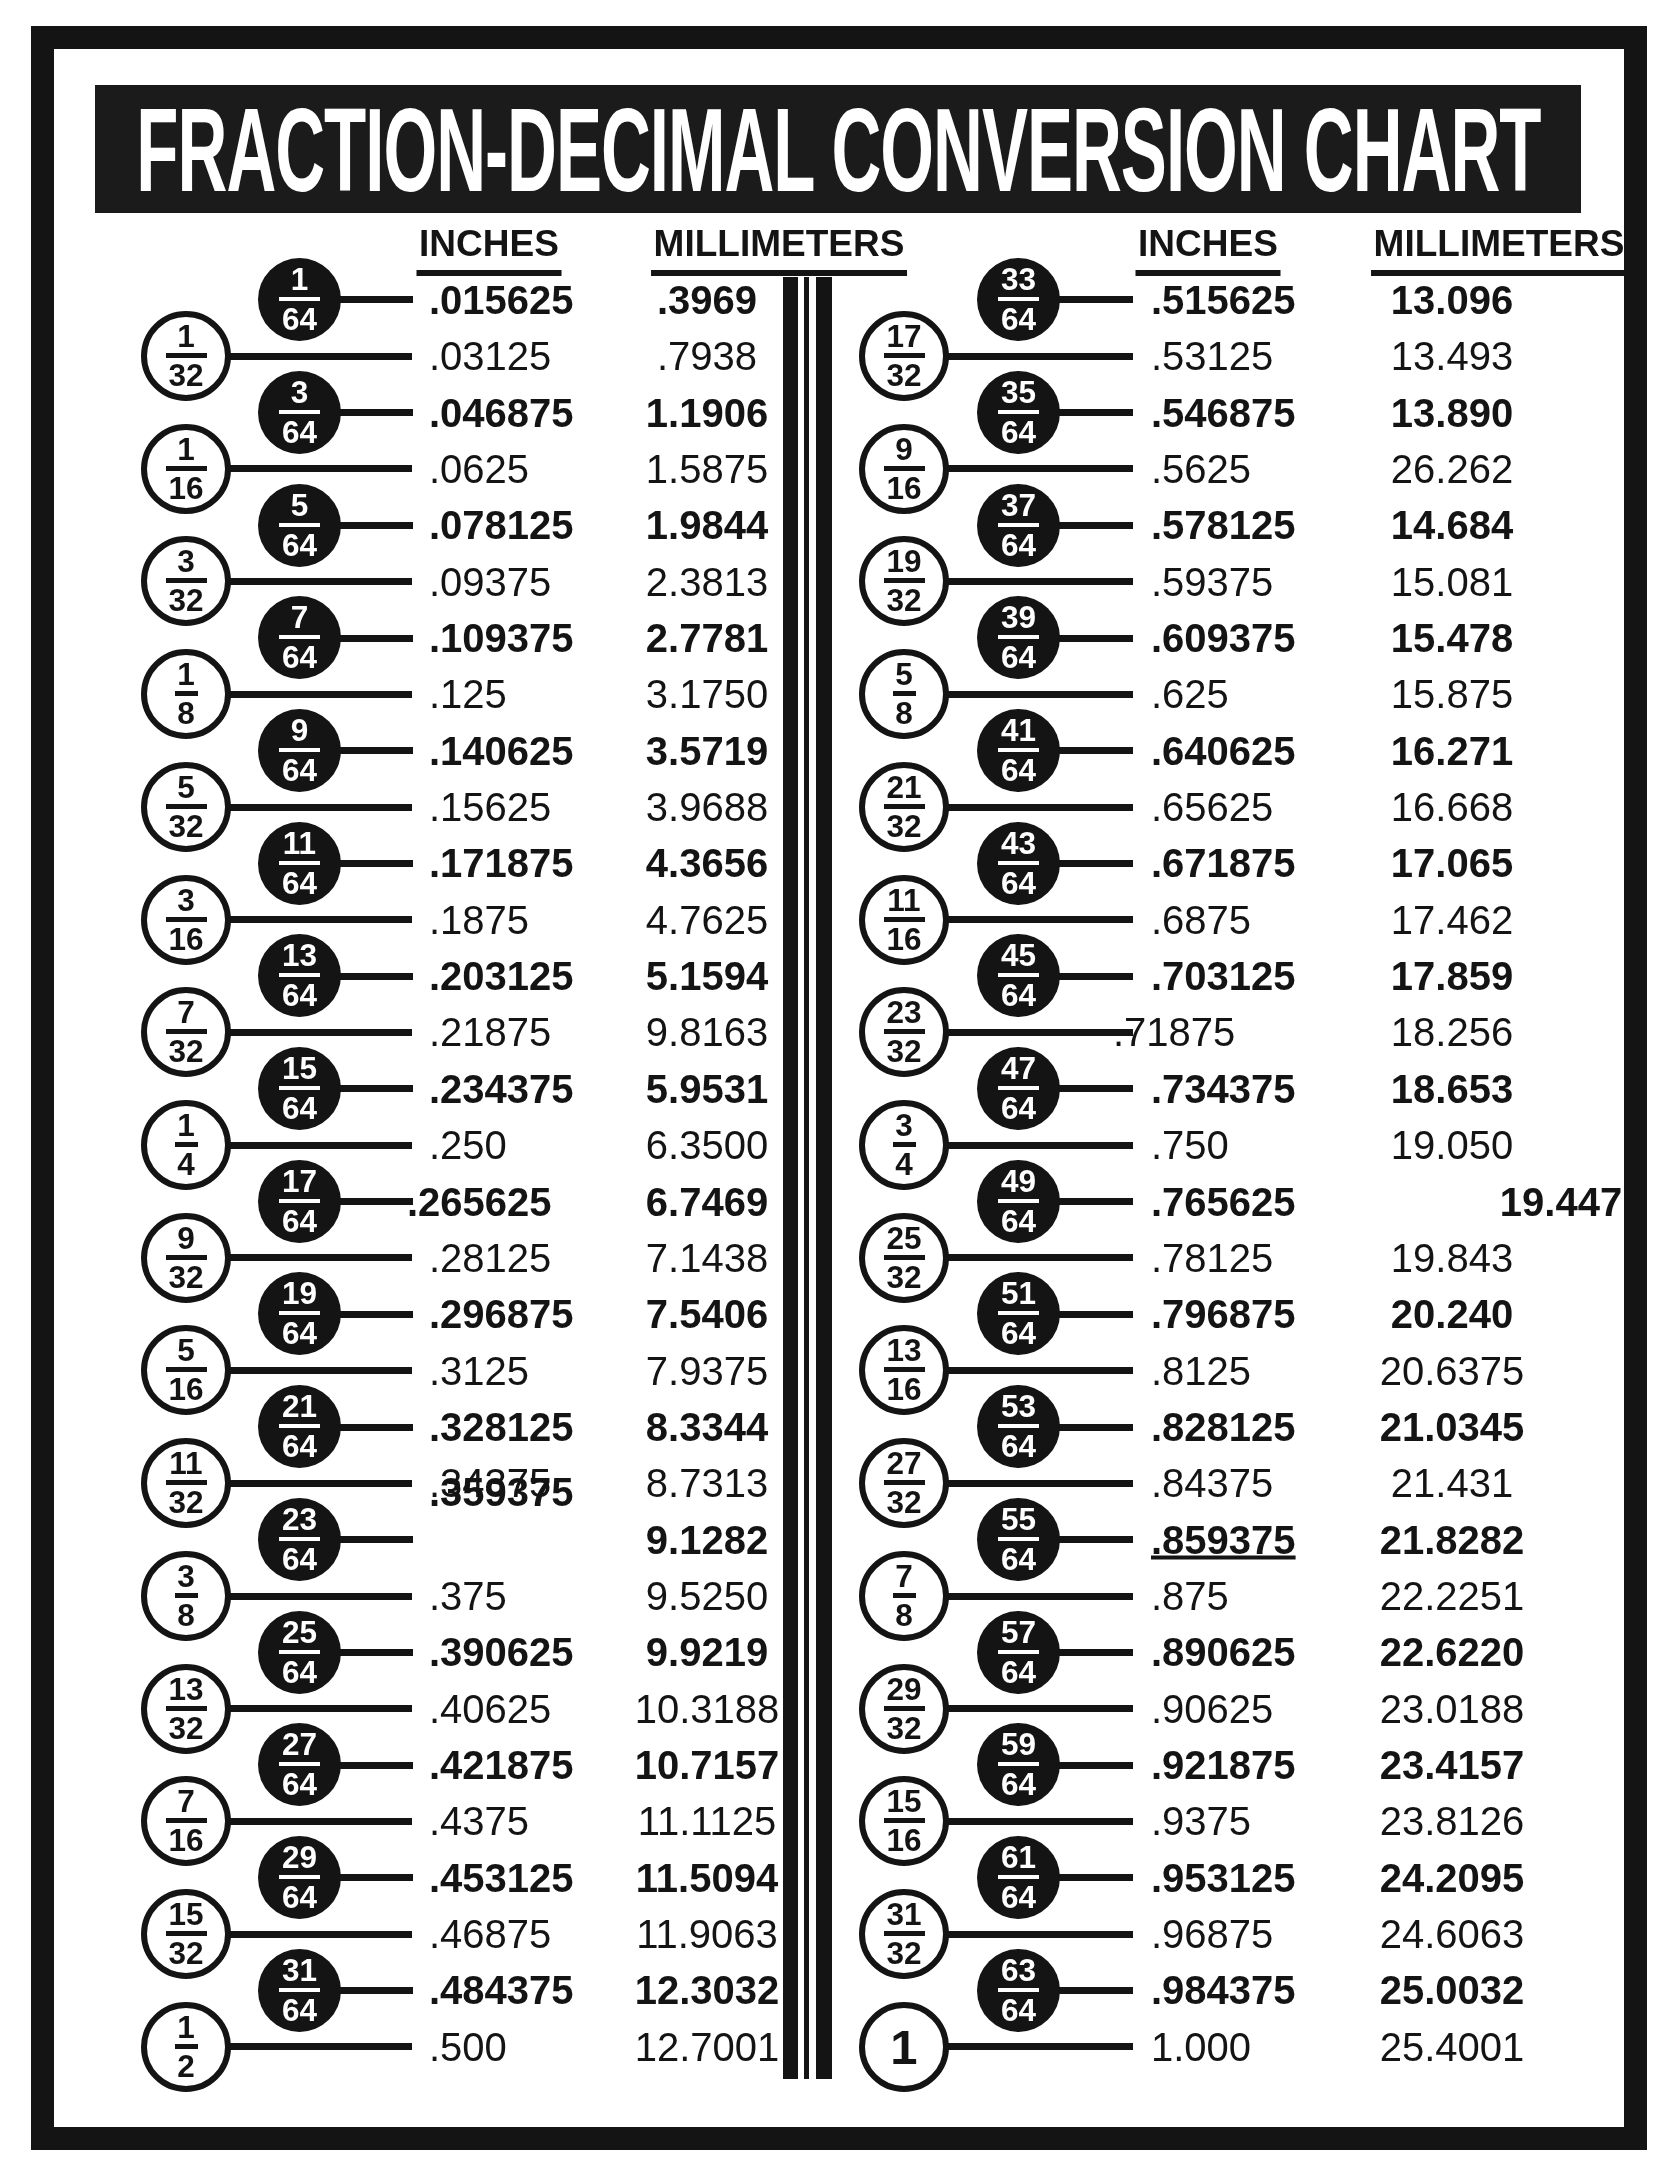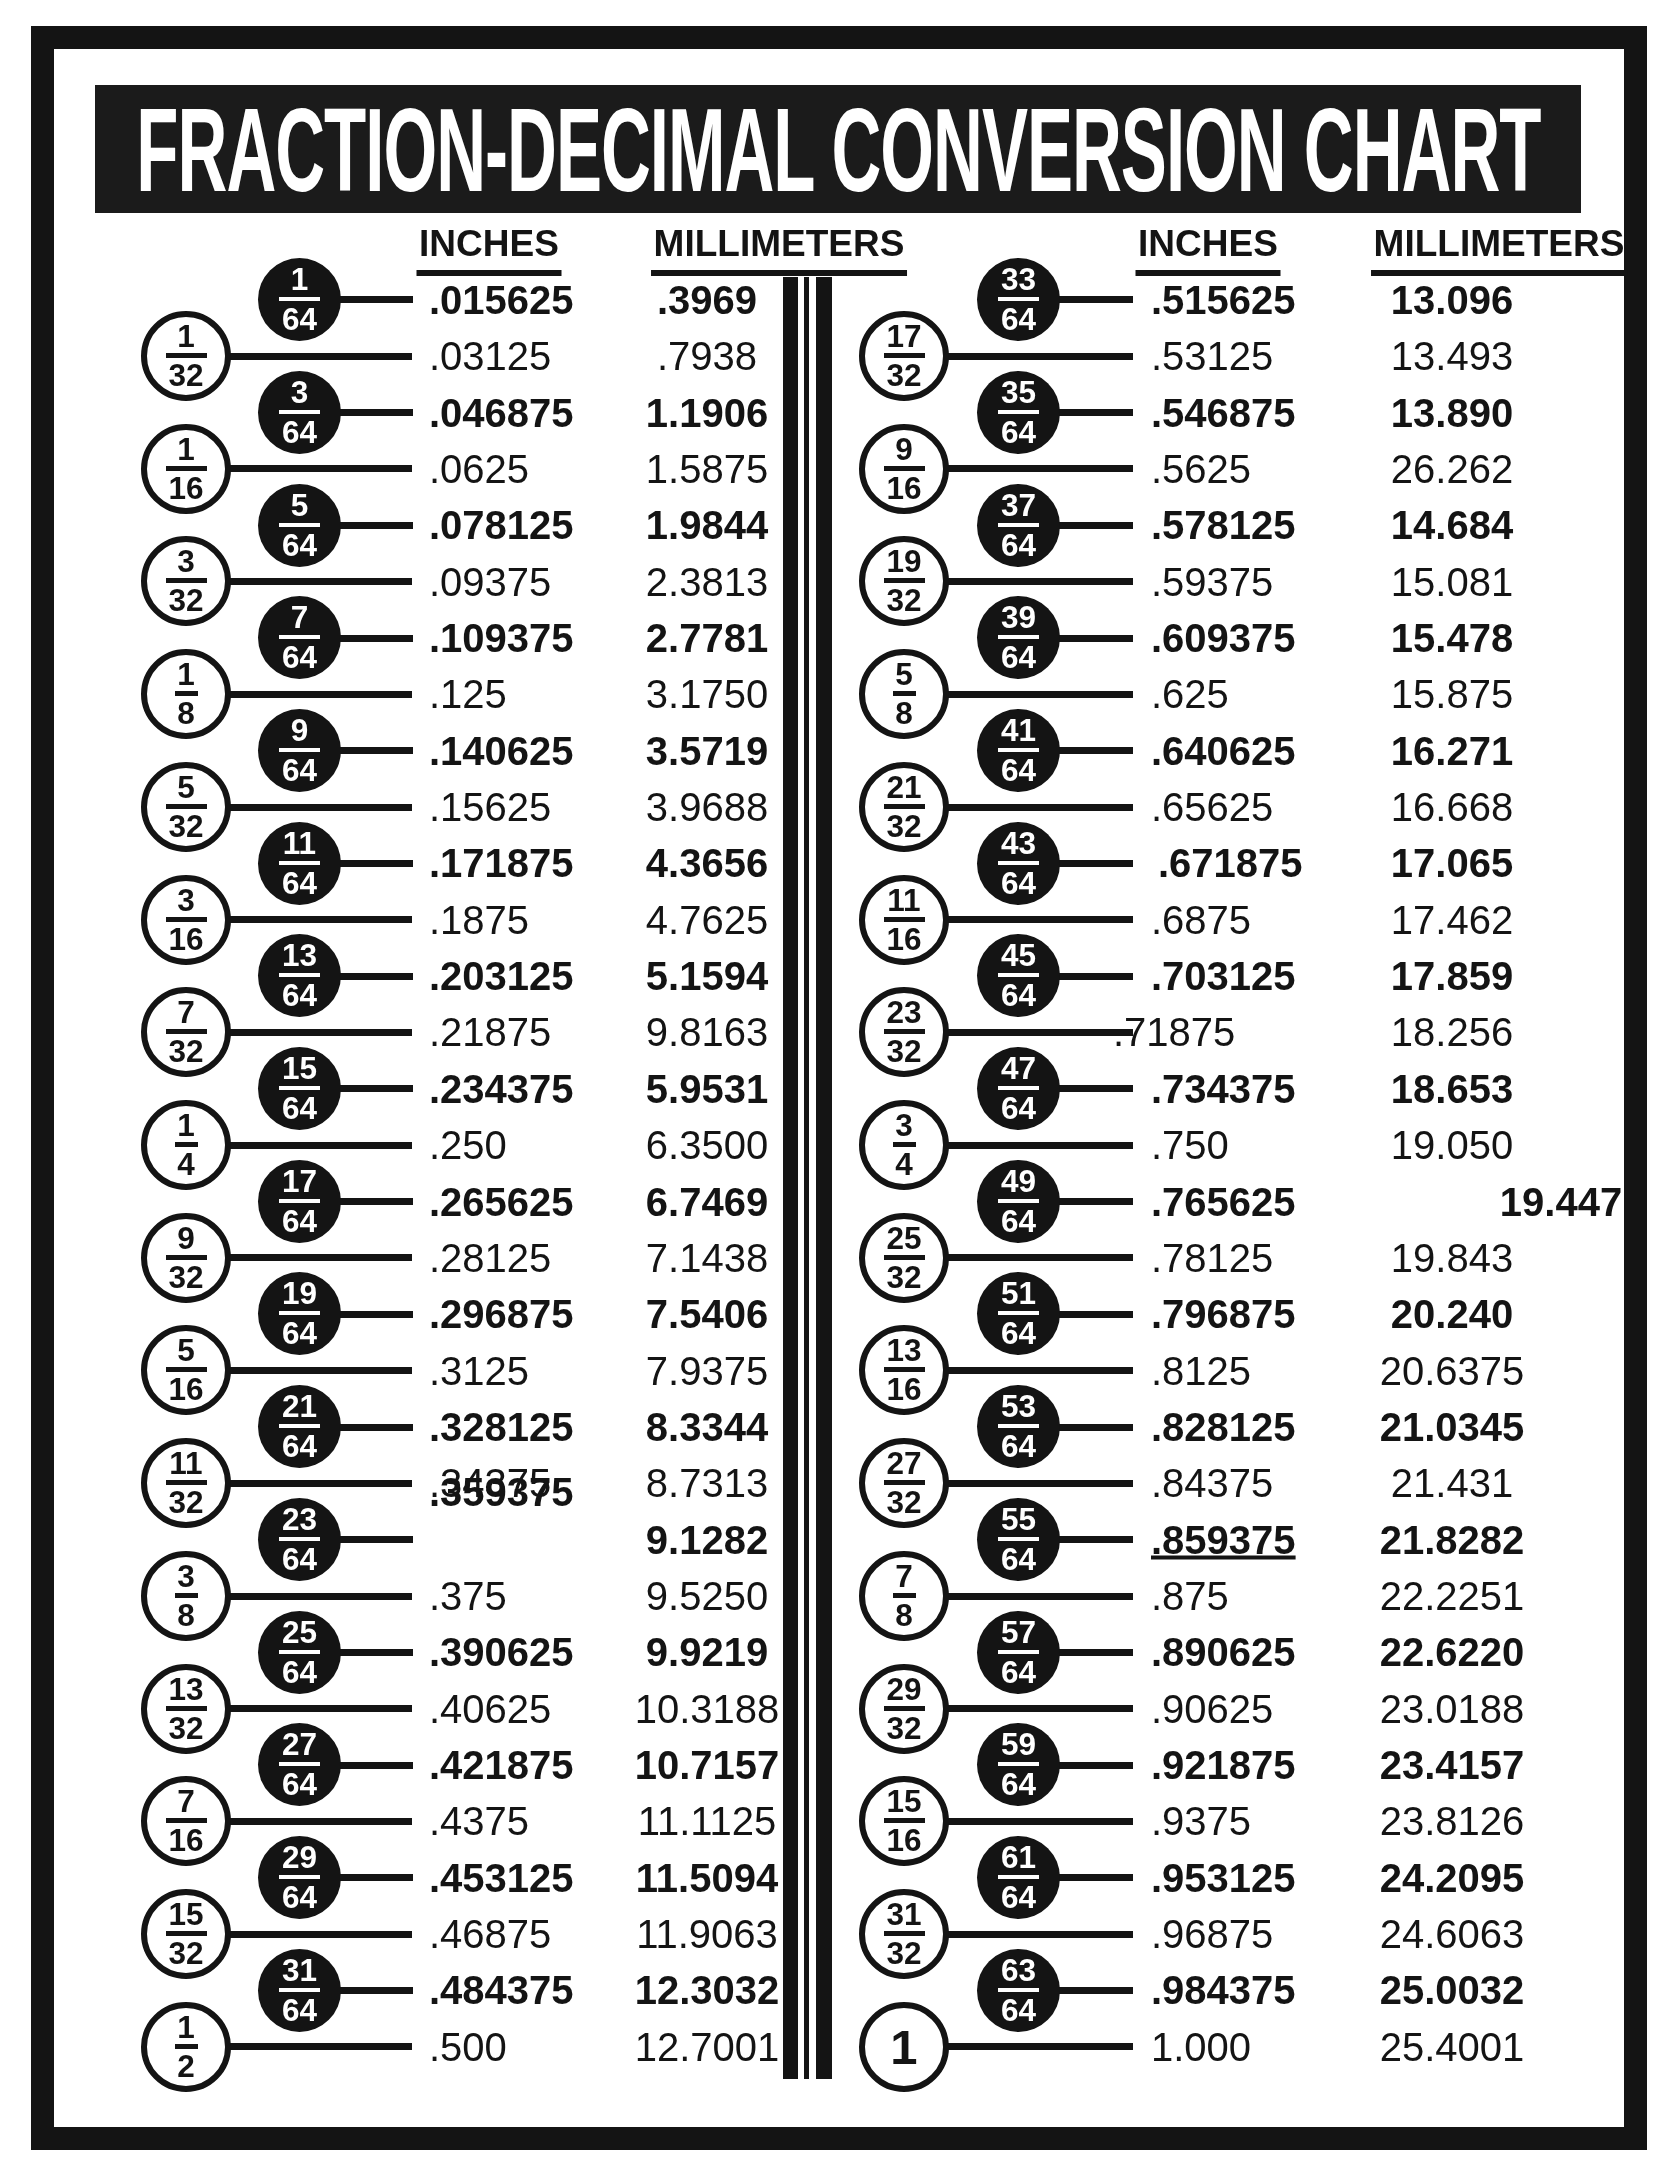--- a/index.html
+++ b/index.html
@@ -223,21 +223,21 @@
     <span class="val" style="left: 429px; top: 1145px;">.250</span>
     <span class="val mm" style="left: 707px; top: 1145px;">6.3500</span>
     <div class="badge black" style="left: 258px; top: 1160px; width: 83px; height: 83px;">
       <div class="frac">
         <span class="fnum">17</span>
         <div class="fbar" style="width: 41px;"></div>
         <span class="fden">64</span>
       </div>
     </div>
     <div class="leader" style="left: 335px; top: 1198px; width: 78px; height: 6.8px;"></div>
-    <span class="val bold" style="left: 429px; top: 1202px;">.265625</span>
+    <span class="val bold" style="left: 407px; top: 1202px;">.265625</span>
     <span class="val mm bold" style="left: 707px; top: 1202px;">6.7469</span>
     <div class="badge white" style="left: 141px; top: 1213px; width: 90px; height: 90px;">
       <div class="frac">
         <span class="fnum">9</span>
         <div class="fbar" style="width: 41px;"></div>
         <span class="fden">32</span>
       </div>
     </div>
     <div class="leader" style="left: 224px; top: 1254px; width: 188px; height: 6.8px;"></div>
     <span class="val" style="left: 429px; top: 1258px;">.28125</span>
@@ -483,21 +483,21 @@
     <span class="val" style="left: 1151px; top: 807px;">.65625</span>
     <span class="val mm" style="left: 1452px; top: 807px;">16.668</span>
     <div class="badge black" style="left: 977px; top: 822px; width: 83px; height: 83px;">
       <div class="frac">
         <span class="fnum">43</span>
         <div class="fbar" style="width: 41px;"></div>
         <span class="fden">64</span>
       </div>
     </div>
     <div class="leader" style="left: 1054px; top: 860px; width: 79px; height: 6.8px;"></div>
-    <span class="val bold" style="left: 1151px; top: 863px; margin-left: 7px;">.671875</span>
+    <span class="val bold" style="left: 1151px; top: 863px;">.671875</span>
     <span class="val mm bold" style="left: 1452px; top: 863px;">17.065</span>
     <div class="badge white" style="left: 859px; top: 875px; width: 90px; height: 90px;">
       <div class="frac">
         <span class="fnum">11</span>
         <div class="fbar" style="width: 41px;"></div>
         <span class="fden">16</span>
       </div>
     </div>
     <div class="leader" style="left: 943px; top: 916px; width: 190px; height: 6.8px;"></div>
     <span class="val" style="left: 1151px; top: 920px;">.6875</span>

